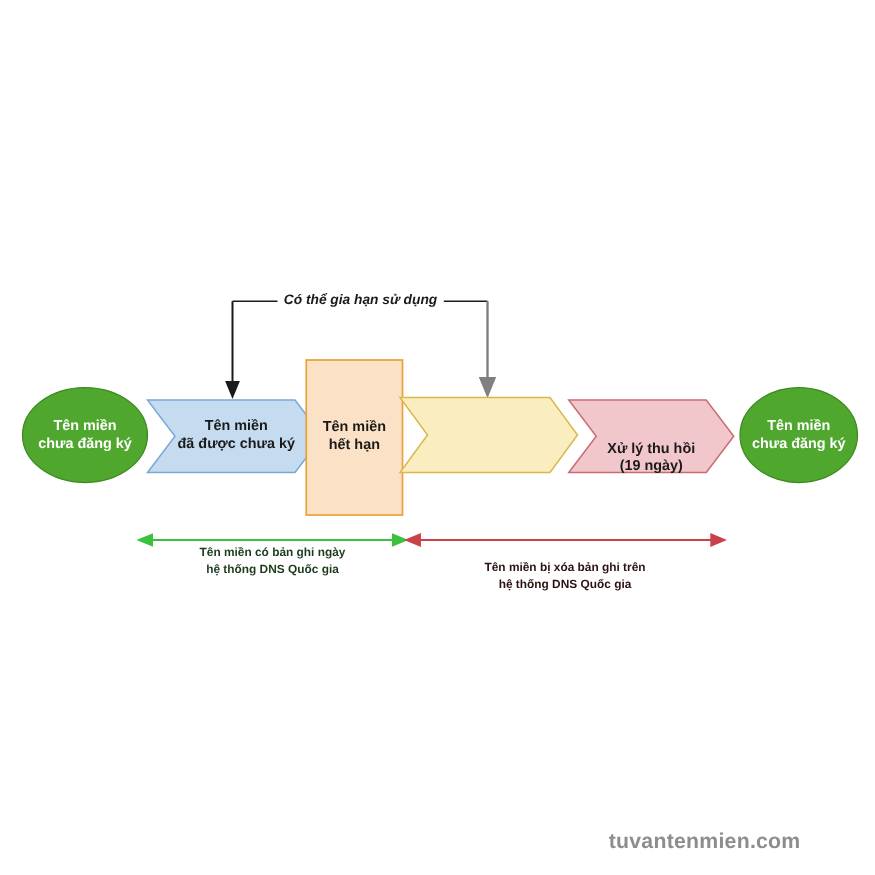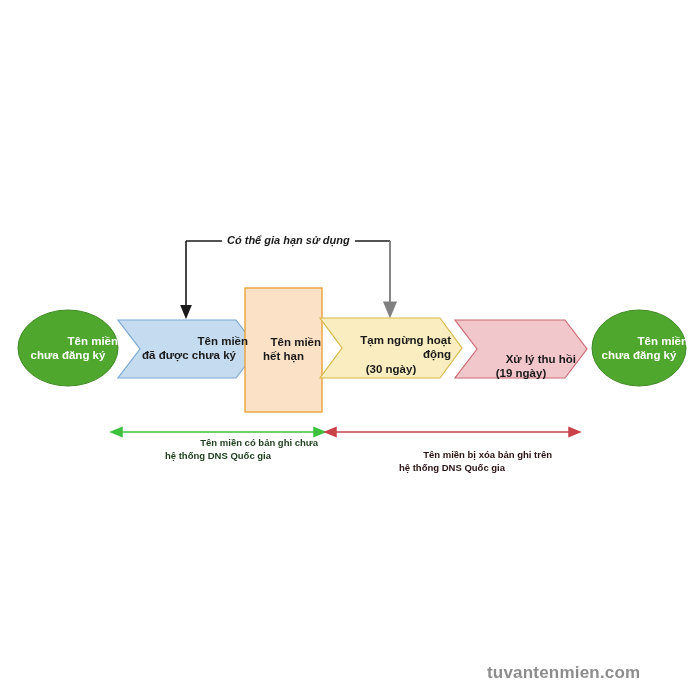--- a/index.html
+++ b/index.html
@@ -64,21 +64,21 @@
   }
   .range-green { color: #1c3d1c; }
   .range-red { color: #2b1212; margin-top: 12px; }
   .watermark {
     position: absolute;
     font-size: 17px;
     color: #8d8d8d;
     letter-spacing: 0.2px;
     font-weight: bold;
   }
-  .l1 { display: block; text-align: right; }
+  .l1 { display: block; }
   .l2 { display: block; }
 </style>
 </head>
 <body>
 
 <div id="canvas">
 
   <svg class="layer" viewBox="0 0 700 700">
     <defs>
       <marker id="arrow-black" markerWidth="9" markerHeight="9" refX="4.5" refY="4.5" orient="auto">
@@ -137,37 +137,33 @@
   <div class="node-label lbl-chevron" style="left:130px; top:334px; width:118px;">
     <span class="l1">Tên miền</span>
     <span class="l2">đã được chưa ký</span>
   </div>
 
   <div class="node-label lbl-box" style="left:246px; top:335px; width:75px;">
     <span class="l1">Tên miền</span>
     <span class="l2">hết hạn</span>
   </div>
 
-  <div class="node-label lbl-chevron" style="left:331px; top:333px; width:120px;">
-    <span class="l1">Tạm ngừng hoạt động</span>
-    <span class="l2">(30 ngày)</span>
-  </div>
 
   <div class="node-label lbl-chevron" style="left:466px; top:352px; width:110px;">
     <span class="l1">Xử lý thu hồi</span>
     <span class="l2">(19 ngày)</span>
   </div>
 
   <div class="node-label lbl-ellipse" style="left:590px; top:334px; width:98px;">
     <span class="l1">Tên miền</span>
     <span class="l2">chưa đăng ký</span>
   </div>
 
   <div class="range-label range-green" style="left:118px; top:437px; width:200px;">
-    <span class="l1">Tên miền có bản ghi chưa</span>
+    <span class="l1">Tên miền có bản ghi ngày</span>
     <span class="l2">hệ thống DNS Quốc gia</span>
   </div>
 
   <div class="range-label range-red" style="left:352px; top:437px; width:200px;">
     <span class="l1">Tên miền bị xóa bản ghi trên</span>
     <span class="l2">hệ thống DNS Quốc gia</span>
   </div>
 
   <div class="watermark" style="left:487px; top:663px;">tuvantenmien.com</div>
 

